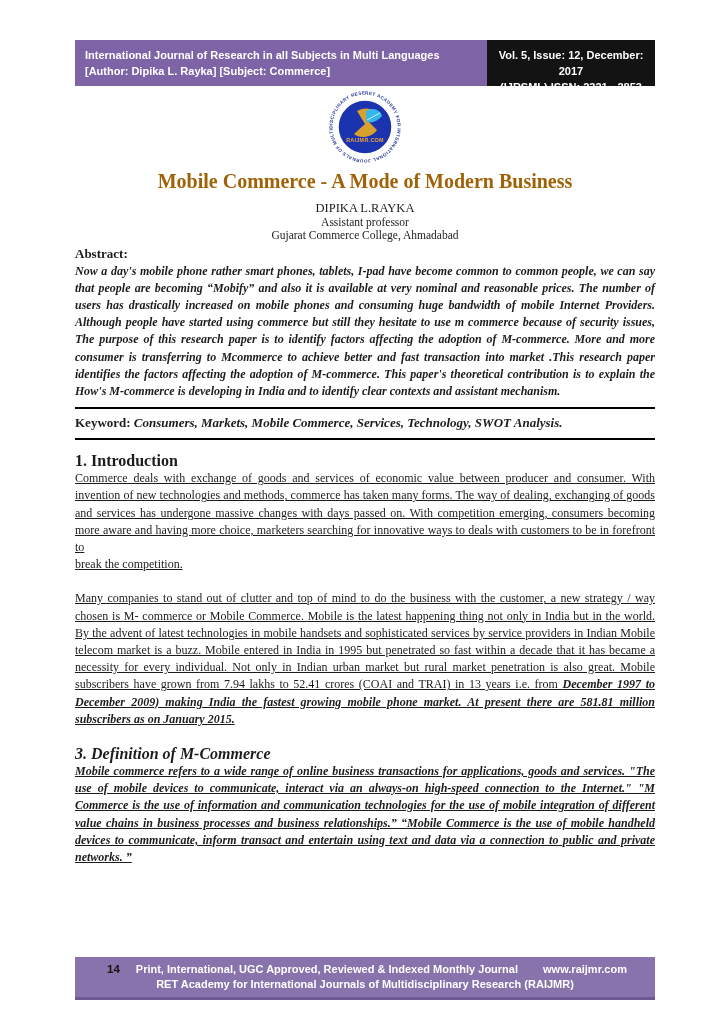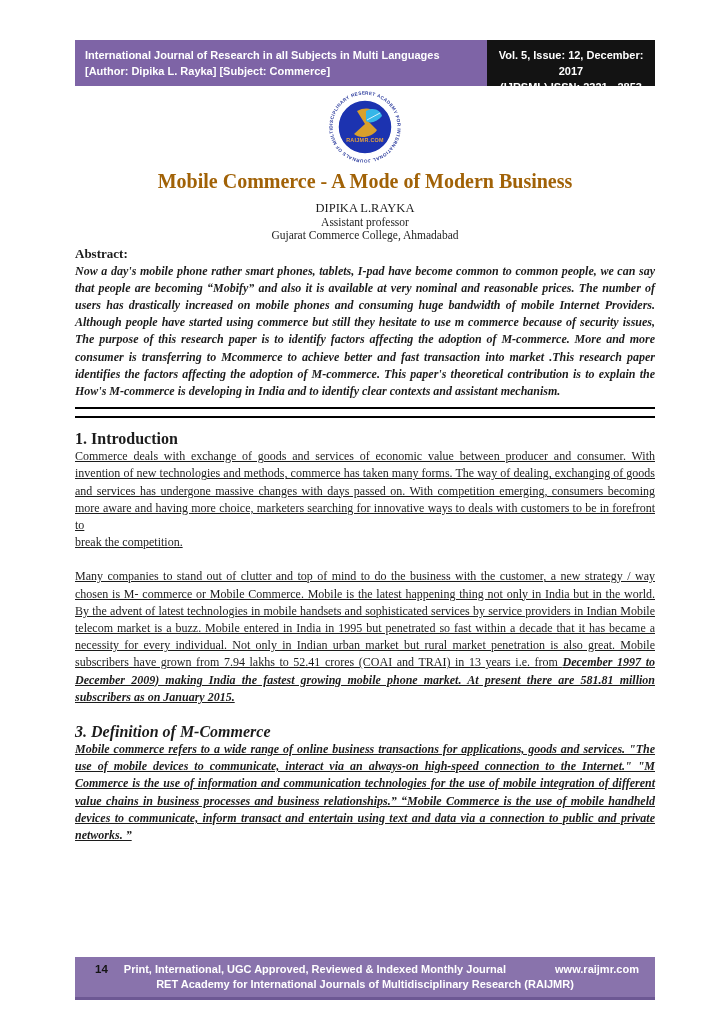--- a/index.html
+++ b/index.html
@@ -33,21 +33,21 @@
   .section{margin-top:17px;}
   .section:first-child{margin-top:0;}
   .sec-heading{font-weight:bold;font-size:16px;}
   .sec-heading.bold-italic{font-style:italic;}
   .body-par{margin:0 0 17px;font-size:12px;line-height:17.2px;text-align:justify;text-decoration:underline;}
   .body-par:last-child{margin-bottom:0;}
   .body-par i{font-weight:bold;}
   
   .page-footer{position:absolute;left:75px;right:69px;bottom:24px;background:#8973ac;
     border-bottom:3px solid #6d5894;color:#fff;font-family:"Liberation Sans",sans-serif;
-    font-weight:bold;font-size:11px;padding:5px 4px 5px;}
+    font-weight:bold;font-size:11px;padding:5px 16px 5px;}
   .footer-line1{display:flex;align-items:baseline;padding:0 12px 0 16px;line-height:15px;}
   .footer-pagenum{color:#141414;margin-right:16px;font-size:11.5px;}
   .footer-site{margin-left:auto;}
   .footer-line2{text-align:center;line-height:15px;}
 </style>
 </head>
 <body>
 
 <div class="page">
 
@@ -82,20 +82,24 @@
   <div class="author-block">
     <div class="author-name">DIPIKA L.RAYKA</div>
     <div class="author-role">Assistant professor</div>
     <div class="author-aff">Gujarat Commerce College, Ahmadabad</div>
   </div>
 
   <div class="abstract-heading">Abstract:</div>
   <div class="abstract-body">Now a day's mobile phone rather smart phones, tablets, I-pad have become common to common people, we can say that people are becoming “Mobify” and also it is available at very nominal and reasonable prices. The number of users has drastically increased on mobile phones and consuming huge bandwidth of mobile Internet Providers. Although people have started using  commerce but still they hesitate to use m commerce because of security issues, The purpose of this research paper is to identify factors affecting the adoption of M-commerce. More and more consumer is transferring to Mcommerce to achieve better and fast transaction into market .This research paper identifies the factors affecting the adoption of M-commerce. This paper's theoretical contribution is to explain the How's  M-commerce is developing in India and to identify clear contexts and assistant mechanism.</div>
 
   <hr class="rule">
+  <div class="keyword-line">
+    <span class="keyword-label">Keyword:</span>
+    <span class="keyword-items">Consumers, Markets, Mobile Commerce, Services, Technology, SWOT Analysis.</span>
+  </div>
   <hr class="rule">
 
   <div class="sections" id="sections">
       <div class="section">
         <div class="sec-heading bold">1. Introduction</div>
         <p class="body-par"><span>Commerce deals with exchange of goods and services of economic value between producer and consumer. With invention of new technologies and methods, commerce has taken many forms. The way of dealing, exchanging of goods and services has undergone massive changes with days passed on. With competition emerging, consumers becoming more aware and having more choice, marketers searching for innovative ways to deals with customers to be in forefront to</span><br><span>break the competition.</span></p>
         <p class="body-par"><span>Many companies to stand out of clutter and top of mind to do the business with the customer, a new strategy / way chosen is M- commerce or Mobile Commerce.  Mobile is the latest happening thing not only in India but in the world. By the advent of latest technologies in mobile handsets and sophisticated services by service providers in Indian Mobile telecom market is a buzz. Mobile entered in India in 1995 but penetrated so fast within a decade that it has became a necessity for every individual. Not only in Indian urban market but rural market penetration is also great. Mobile subscribers have grown from 7.94 lakhs to 52.41 crores (COAI and TRAI) in 13 years i.e. from </span><i>December 1997 to December 2009) making India the fastest growing mobile phone market. At present there are 581.81 million subscribers as on January 2015.</i></p>
       </div>
       <div class="section">
         <div class="sec-heading bold-italic">3. Definition of M-Commerce</div>

